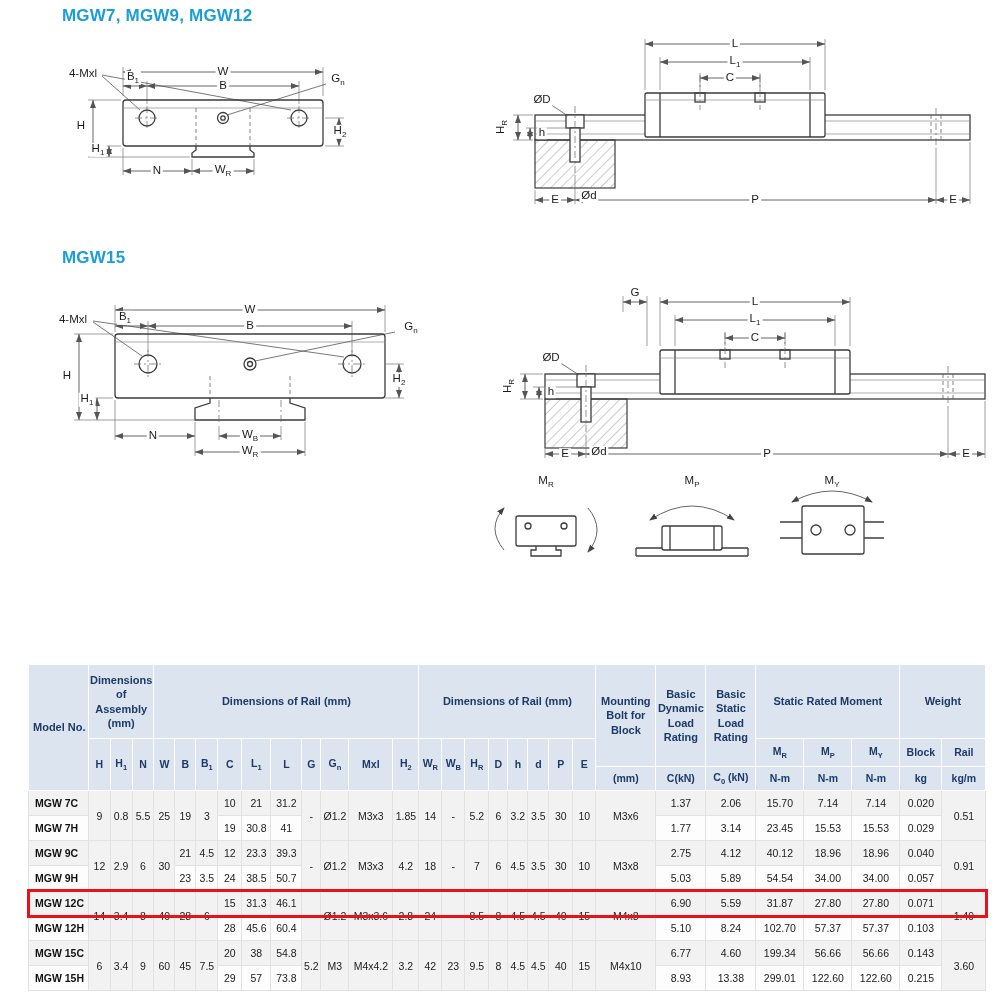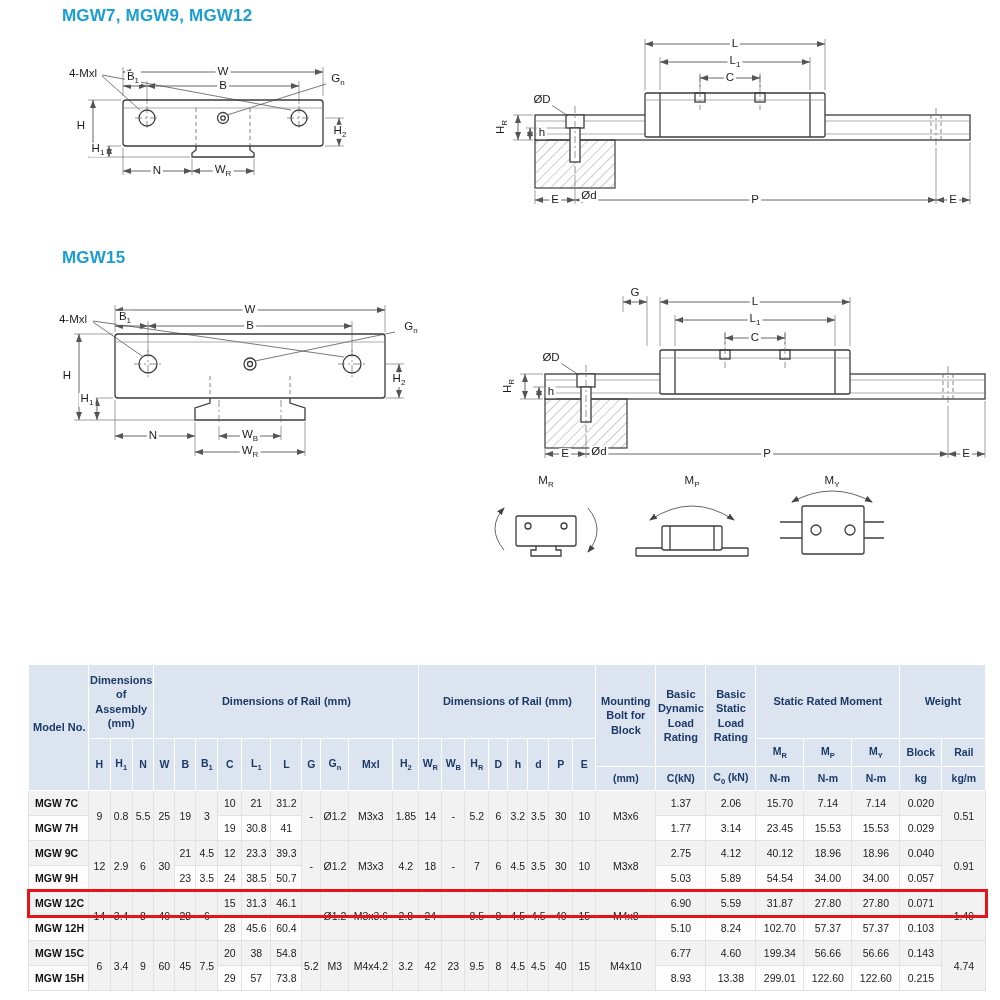--- a/index.html
+++ b/index.html
@@ -619,21 +619,21 @@
             <td rowspan="2">4.5</td>
             <td rowspan="2">40</td>
             <td rowspan="2">15</td>
             <td rowspan="2">M4x10</td>
             <td>6.77</td>
             <td>4.60</td>
             <td>199.34</td>
             <td>56.66</td>
             <td>56.66</td>
             <td>0.143</td>
-            <td rowspan="2">4.74</td>
+            <td rowspan="2">3.60</td>
           </tr>
           <tr>
             <td class="model-col">MGW 15H</td>
             <td>29</td>
             <td>57</td>
             <td>73.8</td>
             <td>8.93</td>
             <td>13.38</td>
             <td>299.01</td>
             <td>122.60</td>

